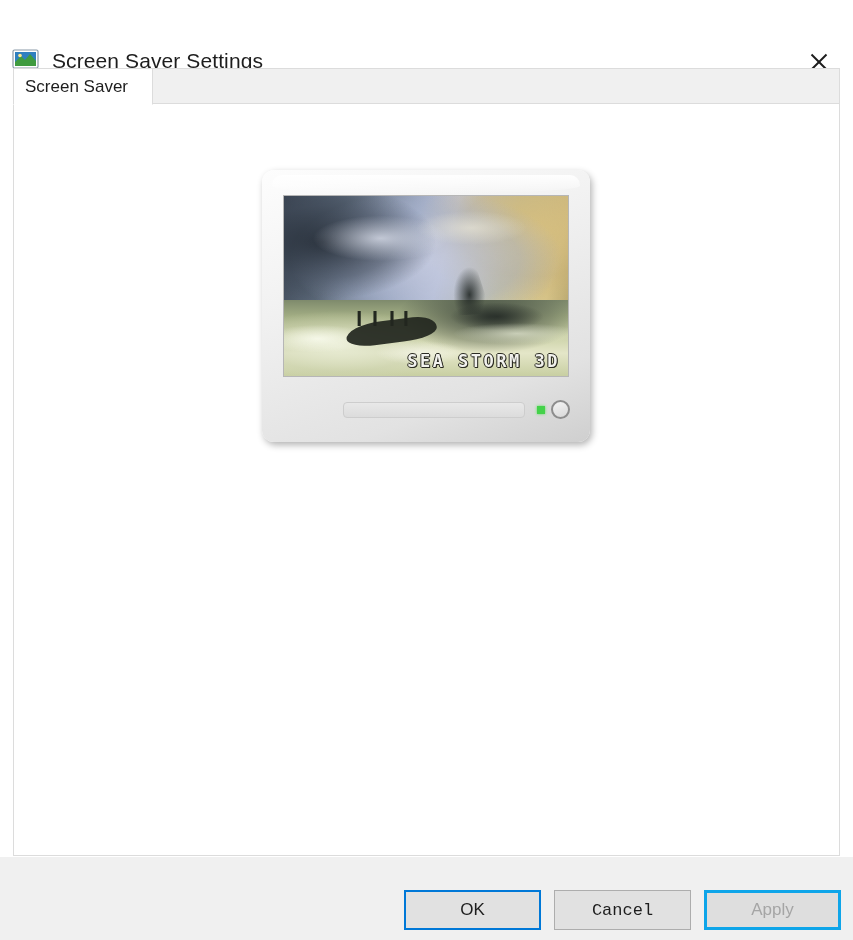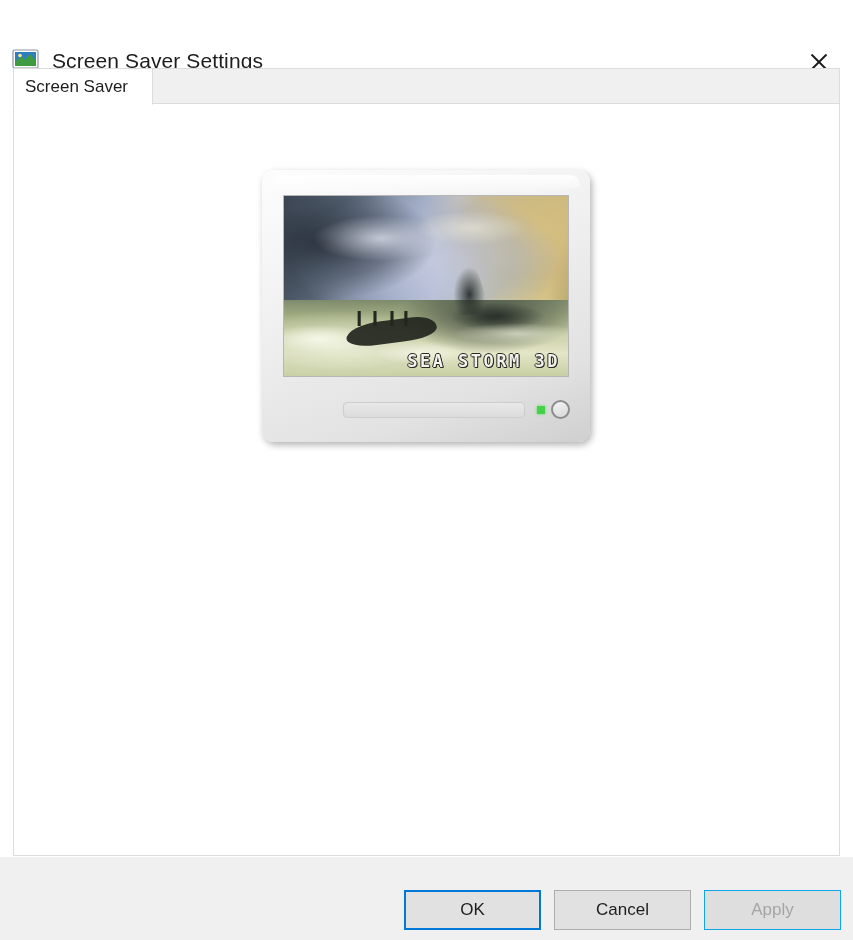--- a/index.html
+++ b/index.html
@@ -348,25 +348,26 @@
     left: 404px; top: 33px; width: 137px;
     background: #e1e1e1;
     border: 2px solid #0078d7;
     color: #1d1d1d;
   }
   #btn-cancel {
     left: 554px; top: 33px; width: 137px;
     background: #e1e1e1;
     border: 1px solid #adadad;
     color: #1d1d1d;
+    font-family: Liberation Mono, monospace;
   }
   #btn-apply {
     left: 704px; top: 33px; width: 137px;
     background: #dedede;
-    border: 1px solid #0ea5e9;
+    border: 3px solid #0ea5e9;
     color: #a5a5a5;
   }
 </style>
 </head>
 <body>
 
 <div id="root">
 
   <div class="titlebar">
     <span class="title-icon">

